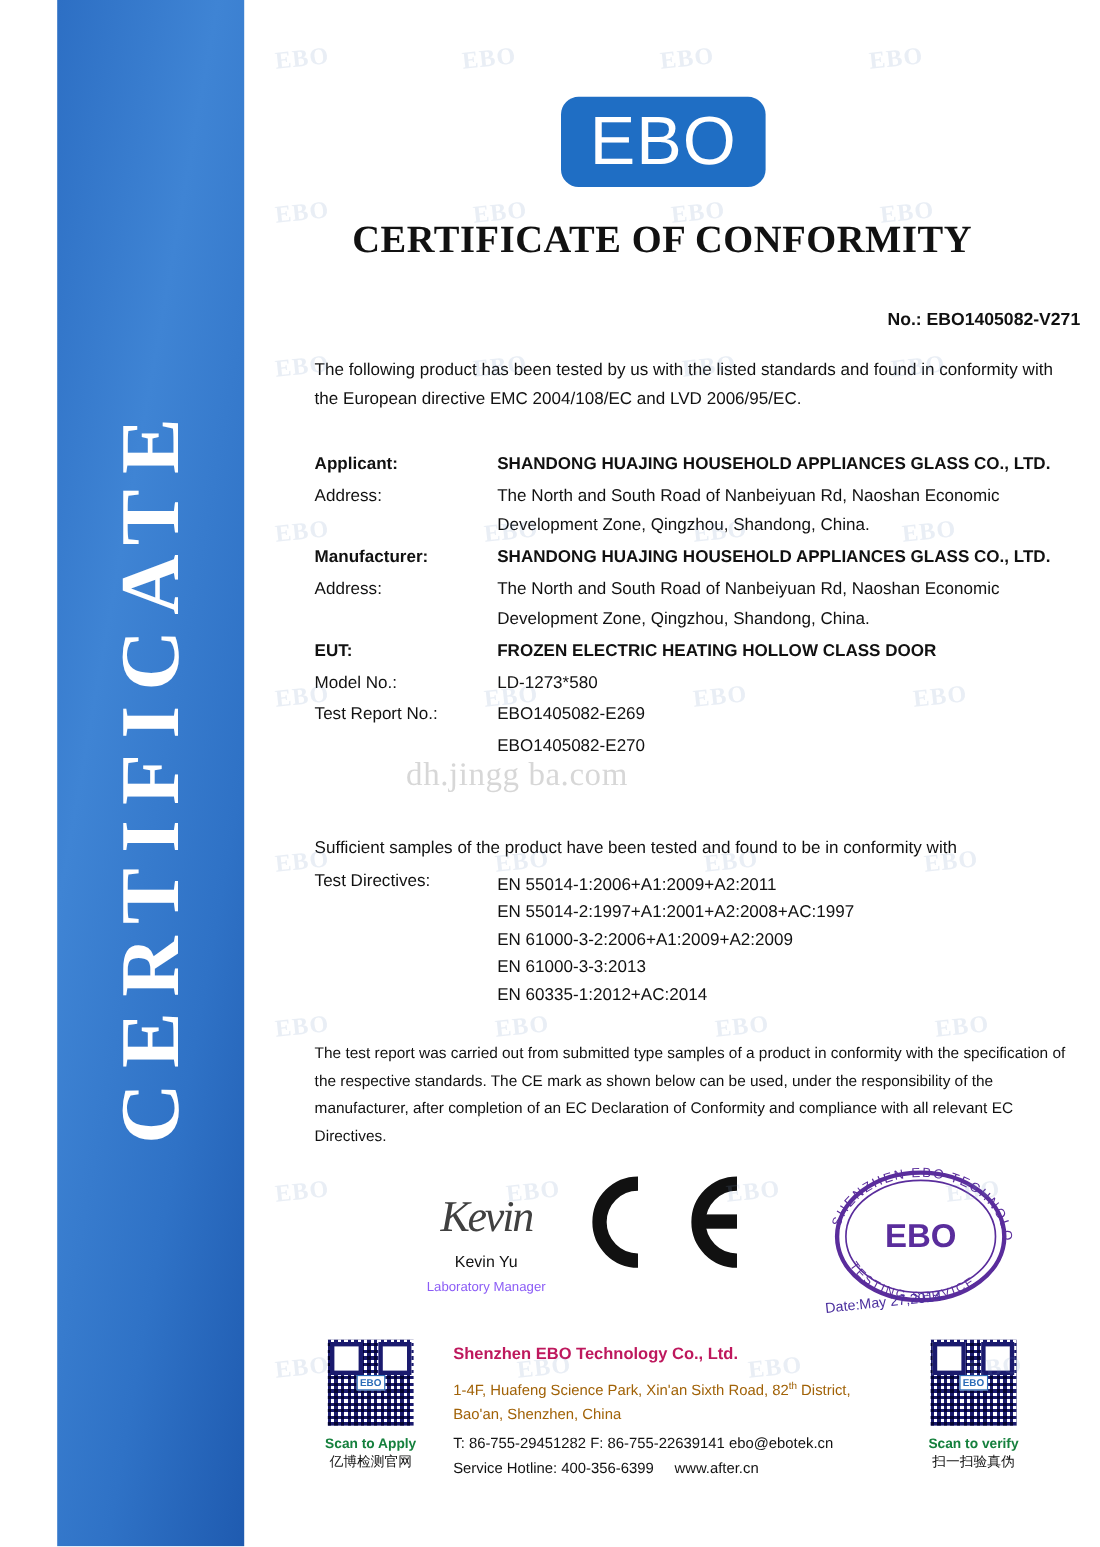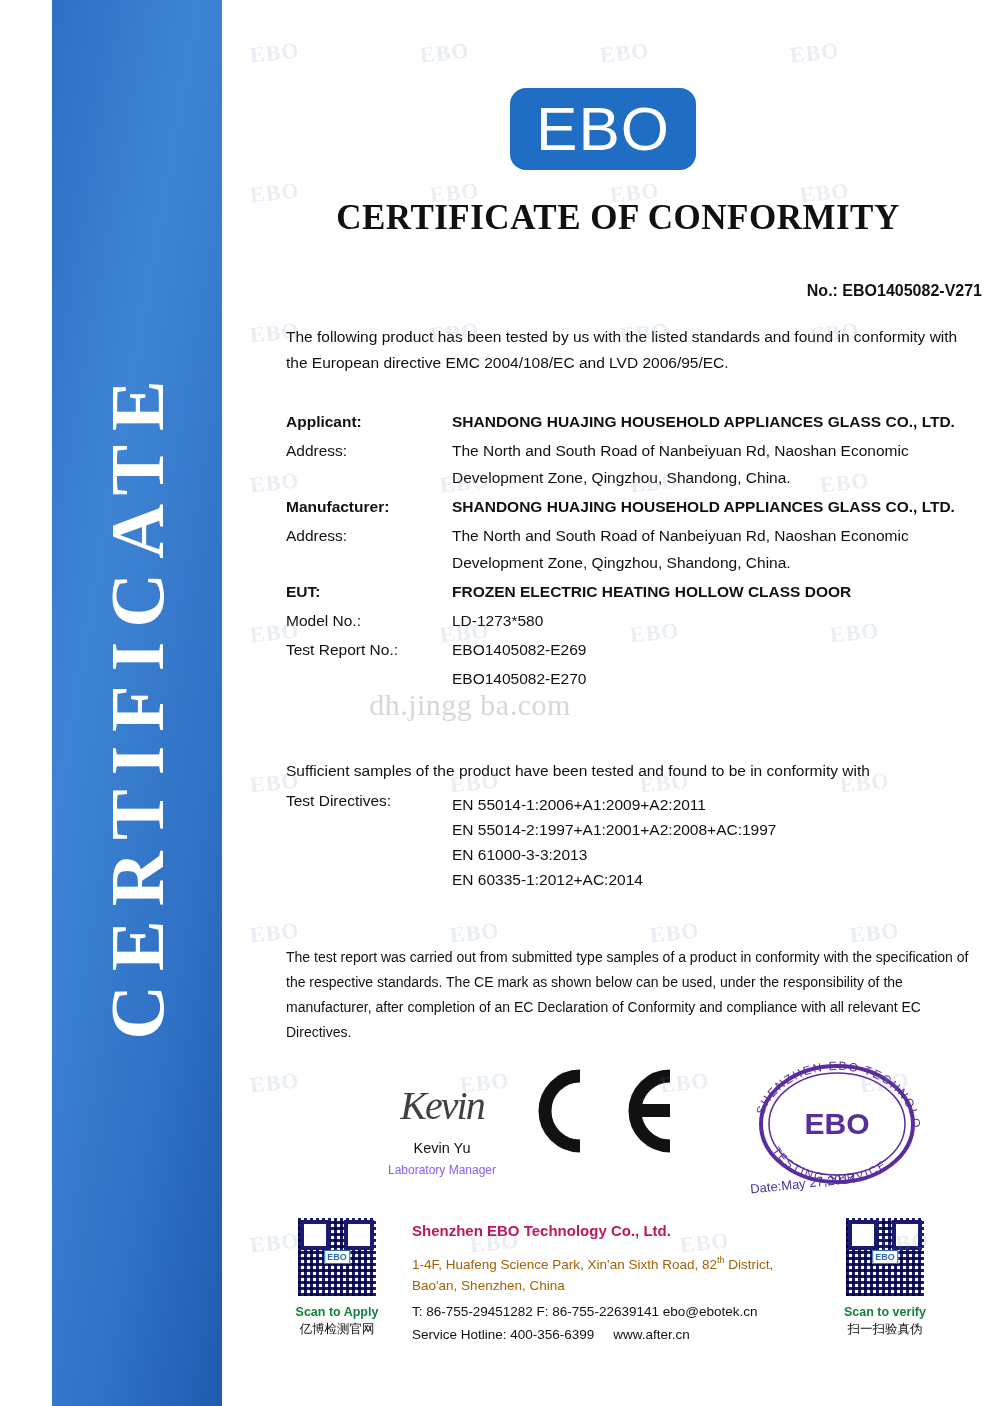--- a/index.html
+++ b/index.html
@@ -99,21 +99,20 @@
     position: absolute;
     left: 0;
     top: 198px;
     width: 760px;
     text-align: center;
     font-family: "Liberation Serif", serif;
     font-weight: bold;
     font-size: 35px;
     color: #111111;
     letter-spacing: 0.5px;
-    padding-left: 16px;
   }
   .doc-no {
     position: absolute;
     left: 0;
     top: 282px;
     width: 760px;
     text-align: right;
     font-weight: bold;
     font-size: 16px;
     color: #111;
@@ -410,20 +409,21 @@
       </div>
     </div>
 
     <div class="sufficient">Sufficient samples of the product have been tested and found to be in conformity with</div>
 
     <div class="standards">
       <div class="lbl">Test Directives:</div>
       <div class="list">
         <div>EN 55014-1:2006+A1:2009+A2:2011</div>
         <div>EN 55014-2:1997+A1:2001+A2:2008+AC:1997</div>
+        <div>EN 61000-3-2:2006+A1:2009+A2:2009</div>
         <div>EN 61000-3-3:2013</div>
         <div>EN 60335-1:2012+AC:2014</div>
       </div>
     </div>
 
     <div class="note">The test report was carried out from submitted type samples of a product in conformity with the specification of the respective standards. The CE mark as shown below can be used, under the responsibility of the manufacturer, after completion of an EC Declaration of Conformity and compliance with all relevant EC Directives.</div>
 
     <div class="sign-block">
       <div class="sign-script">Kevin</div>
       <div class="sign-name">Kevin Yu</div>

